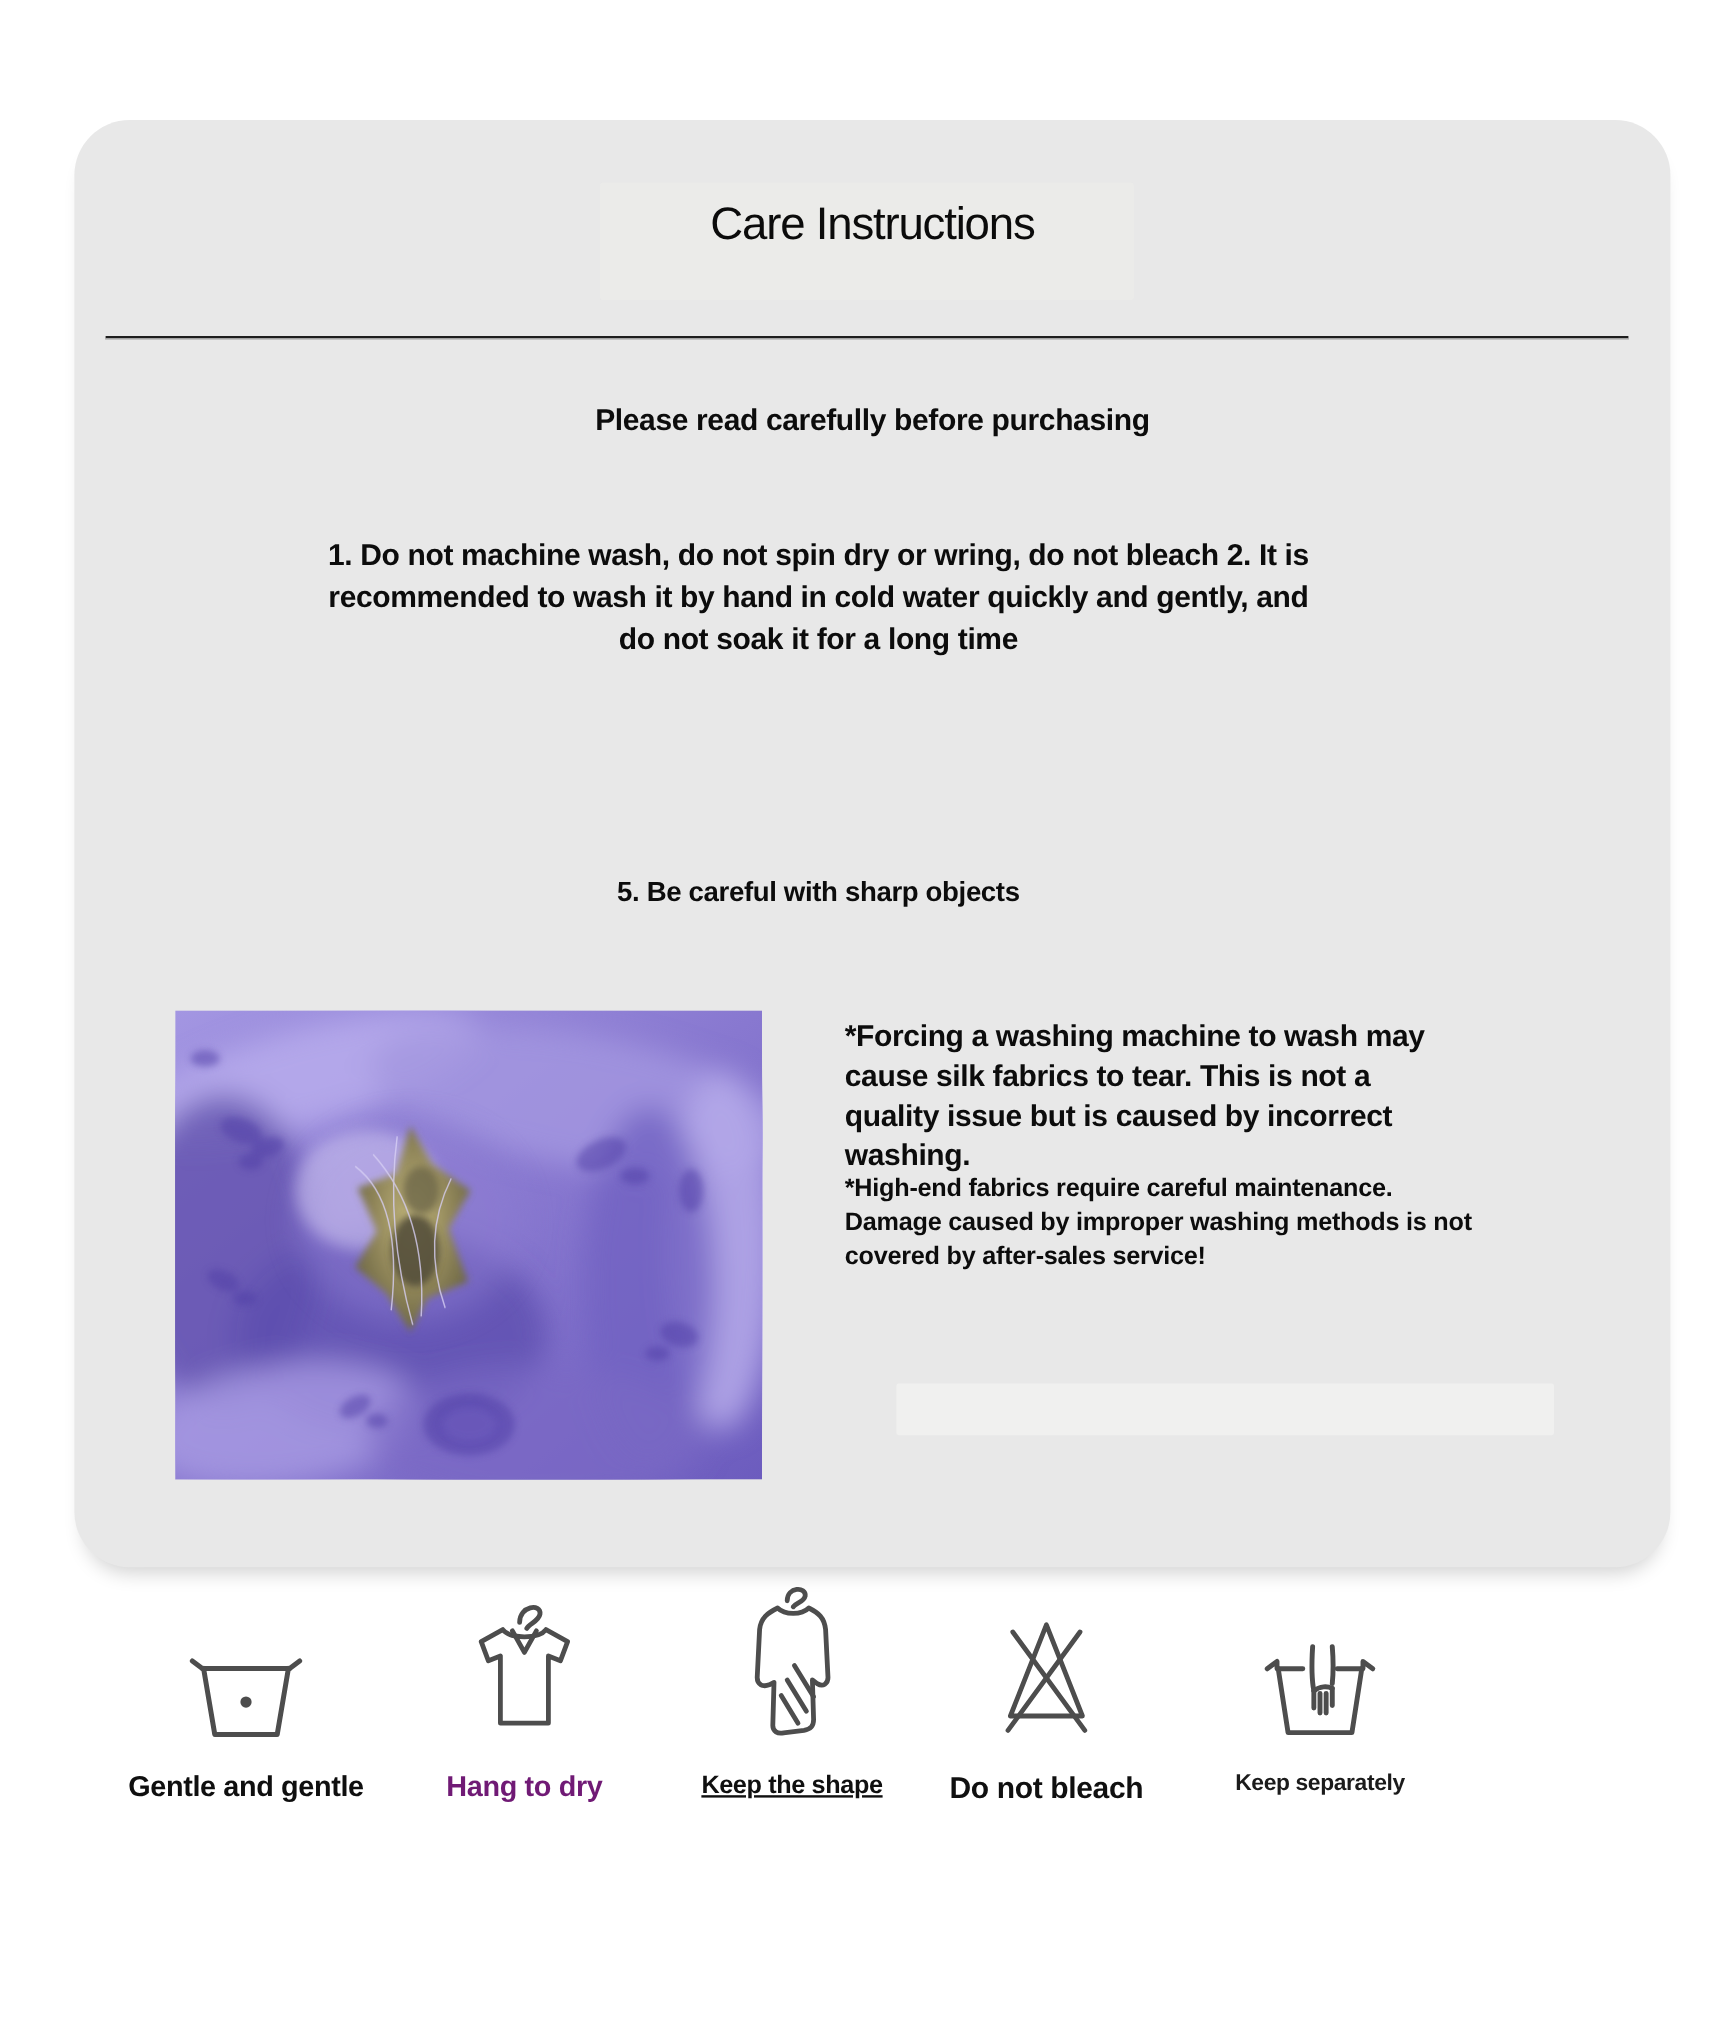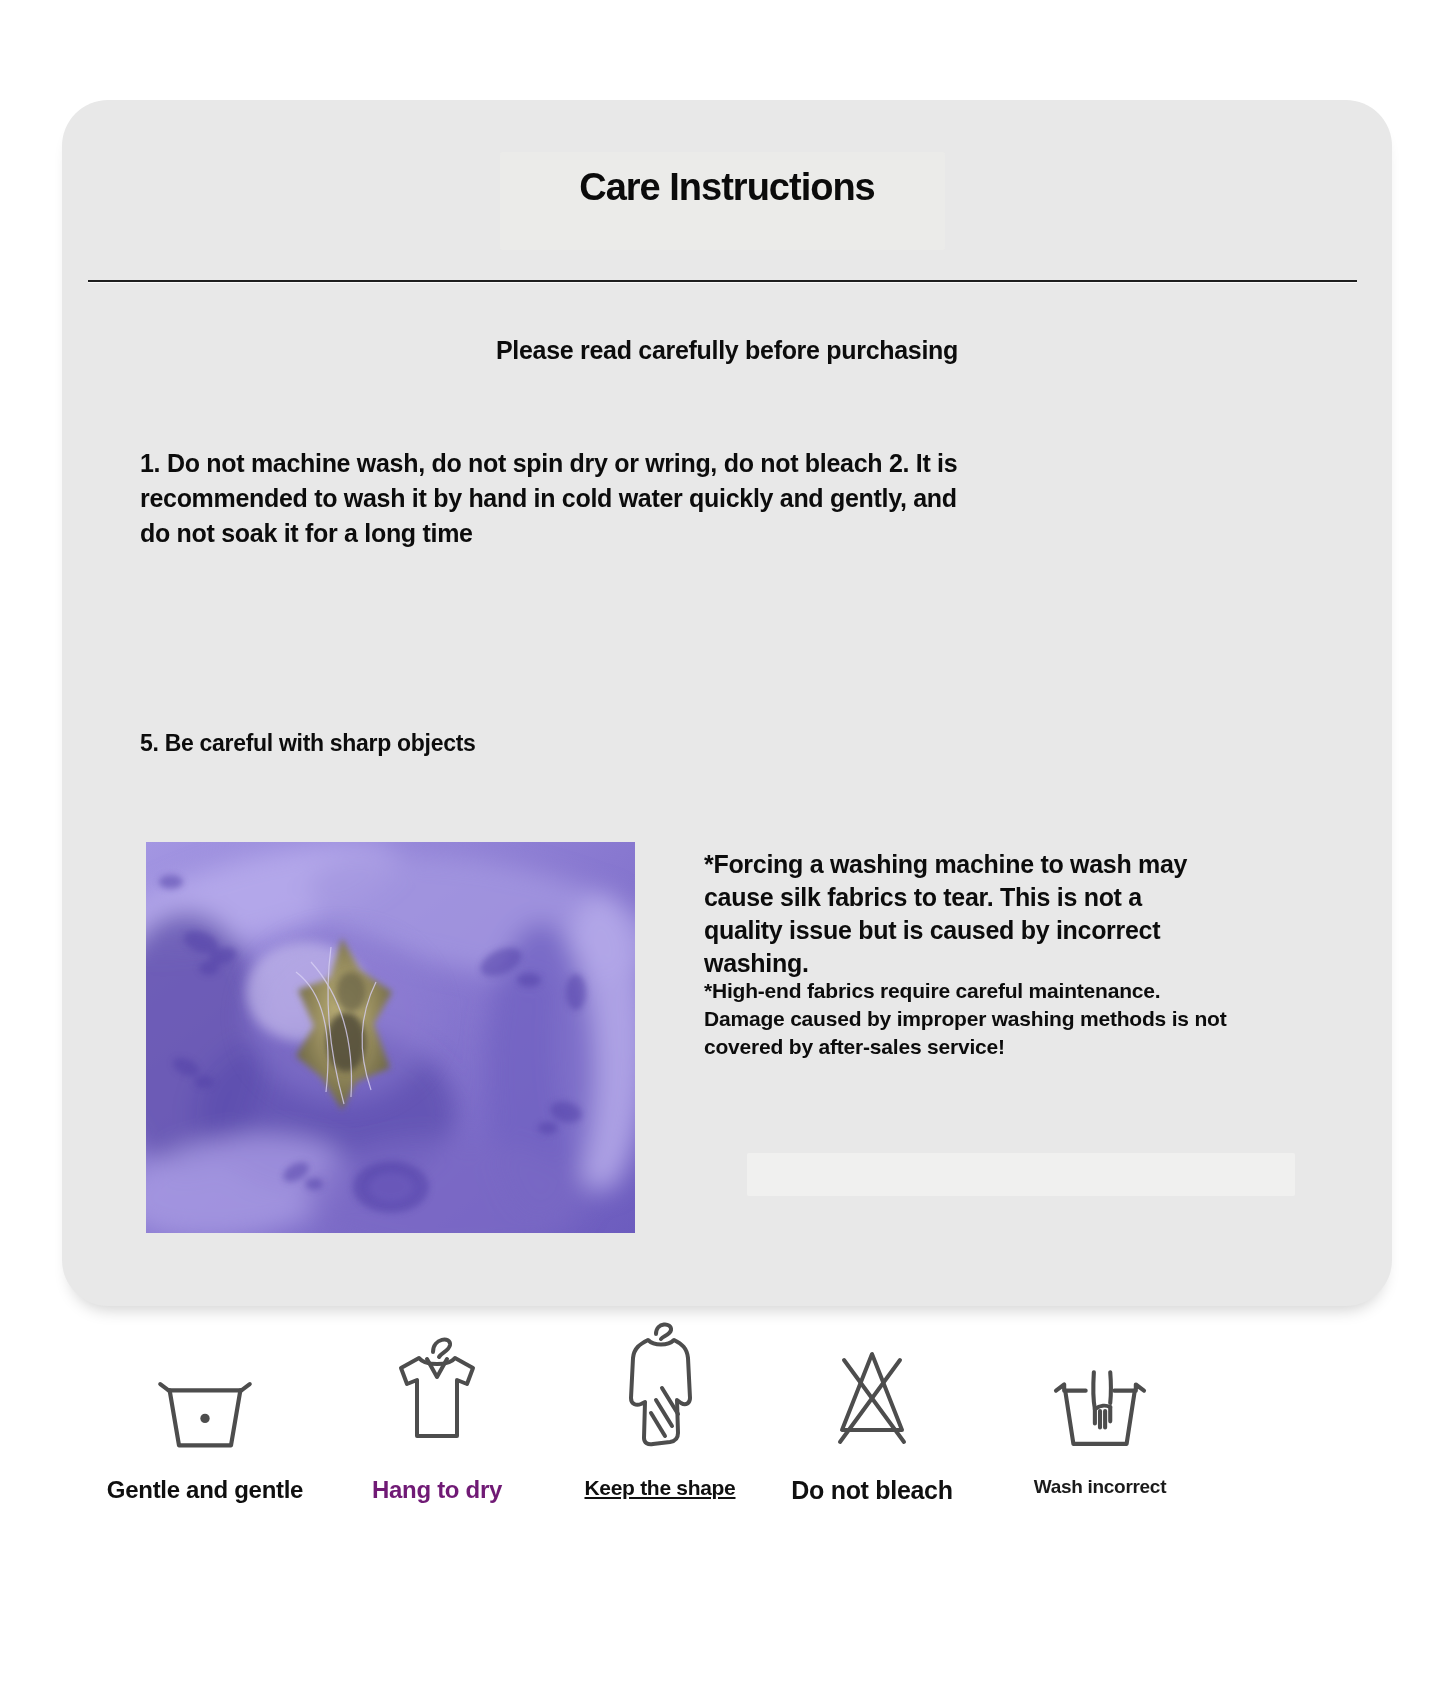--- a/index.html
+++ b/index.html
@@ -15,36 +15,37 @@
     position:absolute;left:62px;top:100px;width:1330px;height:1206px;
     background:#e8e8e8;border-radius:46px;
     box-shadow:0 12px 16px -8px rgba(0,0,0,0.18);
   }
   .title-halo{
     position:absolute;left:438px;top:52px;width:445px;height:98px;
     background:#ecece9;opacity:.65;border-radius:3px;
   }
   .title{
     position:absolute;left:0;top:66px;width:100%;
-    text-align:center;font-size:38px;font-weight:bold;letter-spacing:-1px;
+    text-align:center;font-size:38px;font-weight:normal;letter-spacing:-1px;
     color:#0b0b0b;white-space:nowrap;
   }
   .rule{
     position:absolute;left:26px;top:180px;width:1269px;height:2px;
     background:#1e1e1e;border-bottom:1px solid #fafafa;
   }
   .subtitle{
     position:absolute;left:0;top:236px;width:100%;
     text-align:center;font-size:25px;font-weight:bold;letter-spacing:-0.3px;
     white-space:nowrap;
   }
   .para{
-    position:absolute;left:78px;width:1120px;
+    position:absolute;left:60px;width:1120px;
     font-size:25px;font-weight:bold;line-height:35px;letter-spacing:-0.3px;
     white-space:pre-line;
+    text-align:center;
   }
   .para-1{top:346px;}
   .para-2{top:490px;}
   .para-3{top:628px;font-size:23px;line-height:30px;}
   .fabric{
     position:absolute;left:84px;top:742px;width:489px;height:391px;
     display:block;
   }
   .note-primary{
     position:absolute;left:642px;top:748px;width:560px;
@@ -215,15 +216,15 @@
         <path d="M45 46 C50 42 56 42 60 44"></path>
         <path d="M45 46 L45 60 M50 48 L50 64 M55 48 L55 64 M60 44 L60 58"></path>
       </g>
     </svg>
   </div>
 
   <div class="icon-label lab-1">Gentle and gentle</div>
   <div class="icon-label lab-2">Hang to dry</div>
   <div class="icon-label lab-3">Keep the shape</div>
   <div class="icon-label lab-4">Do not bleach</div>
-  <div class="icon-label lab-5">Wash incorrect</div>
+  <div class="icon-label lab-5">Keep separately</div>
 
 </div>
 
 </body></html>

